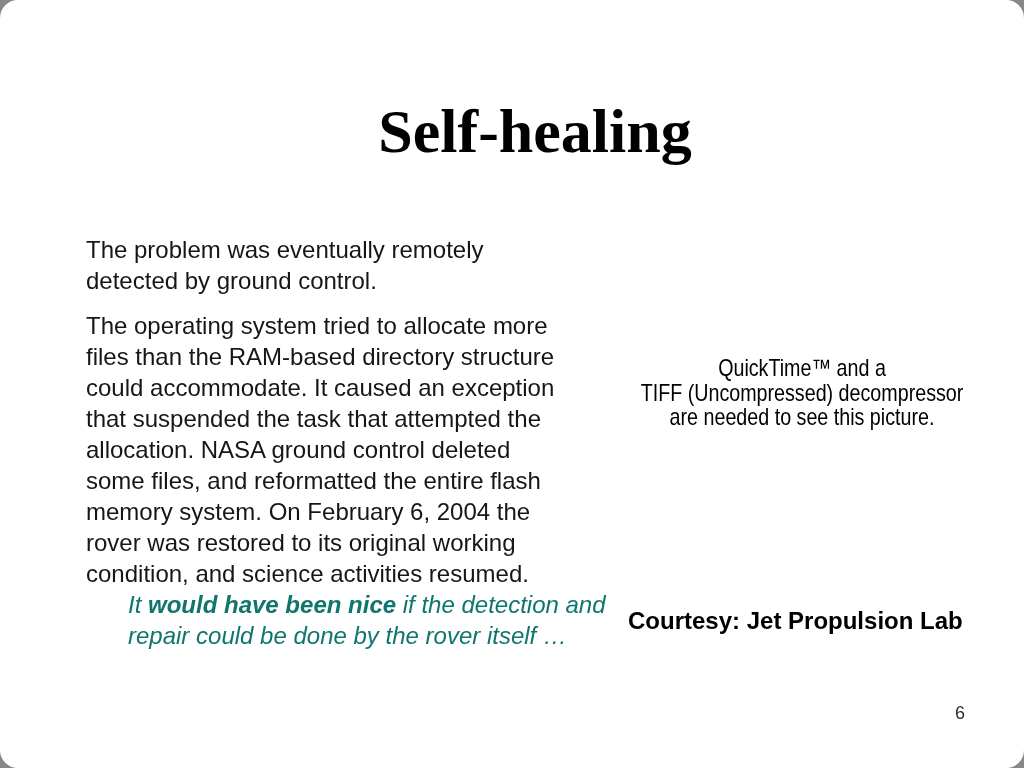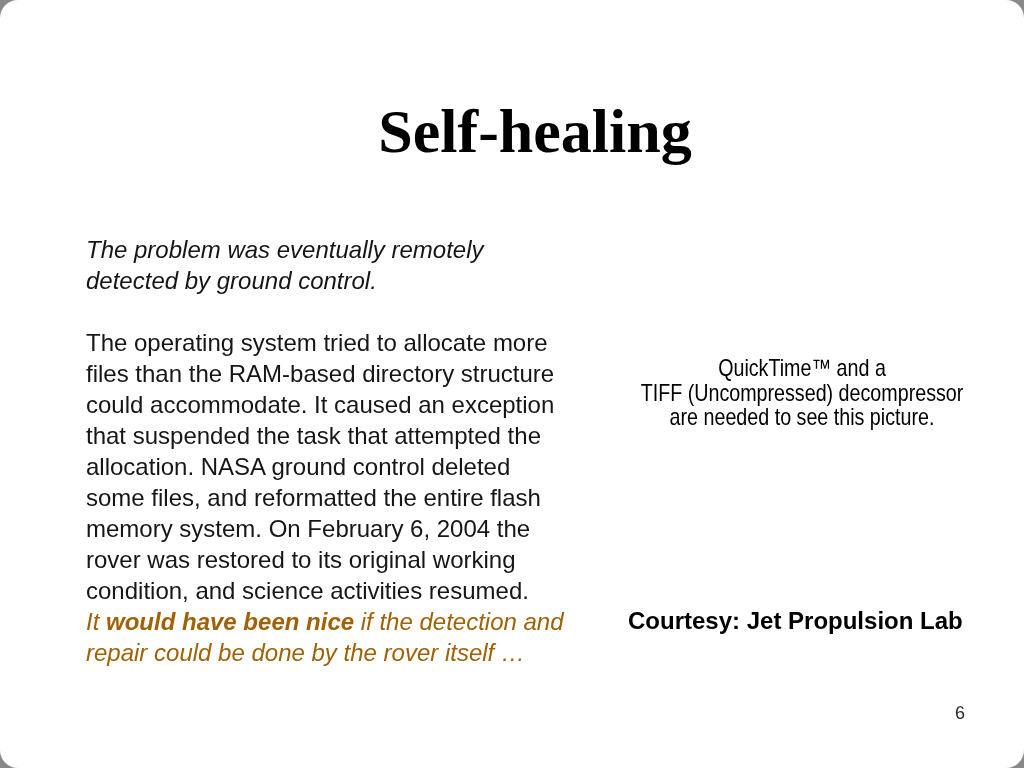--- a/index.html
+++ b/index.html
@@ -32,25 +32,26 @@
     left: 86px;
     top: 234px;
     width: 584px;
     font-size: 24px;
     line-height: 31px;
     color: #161616;
   }
   .body-block p {
     white-space: pre-line;
   }
-  .para-1 { margin-bottom: 31px; font-style: italic; }
+  .para-1 { margin-bottom: 14px; }
   .para-2 { }
   .note {
-    color: #a16207;
+    color: #0f766e;
     font-style: italic;
+    margin-left: 42px;
   }
   .note .emph {
     font-weight: bold;
   }
   .qt-placeholder {
     position: absolute;
     left: 592px;
     top: 356px;
     width: 420px;
     text-align: center;

